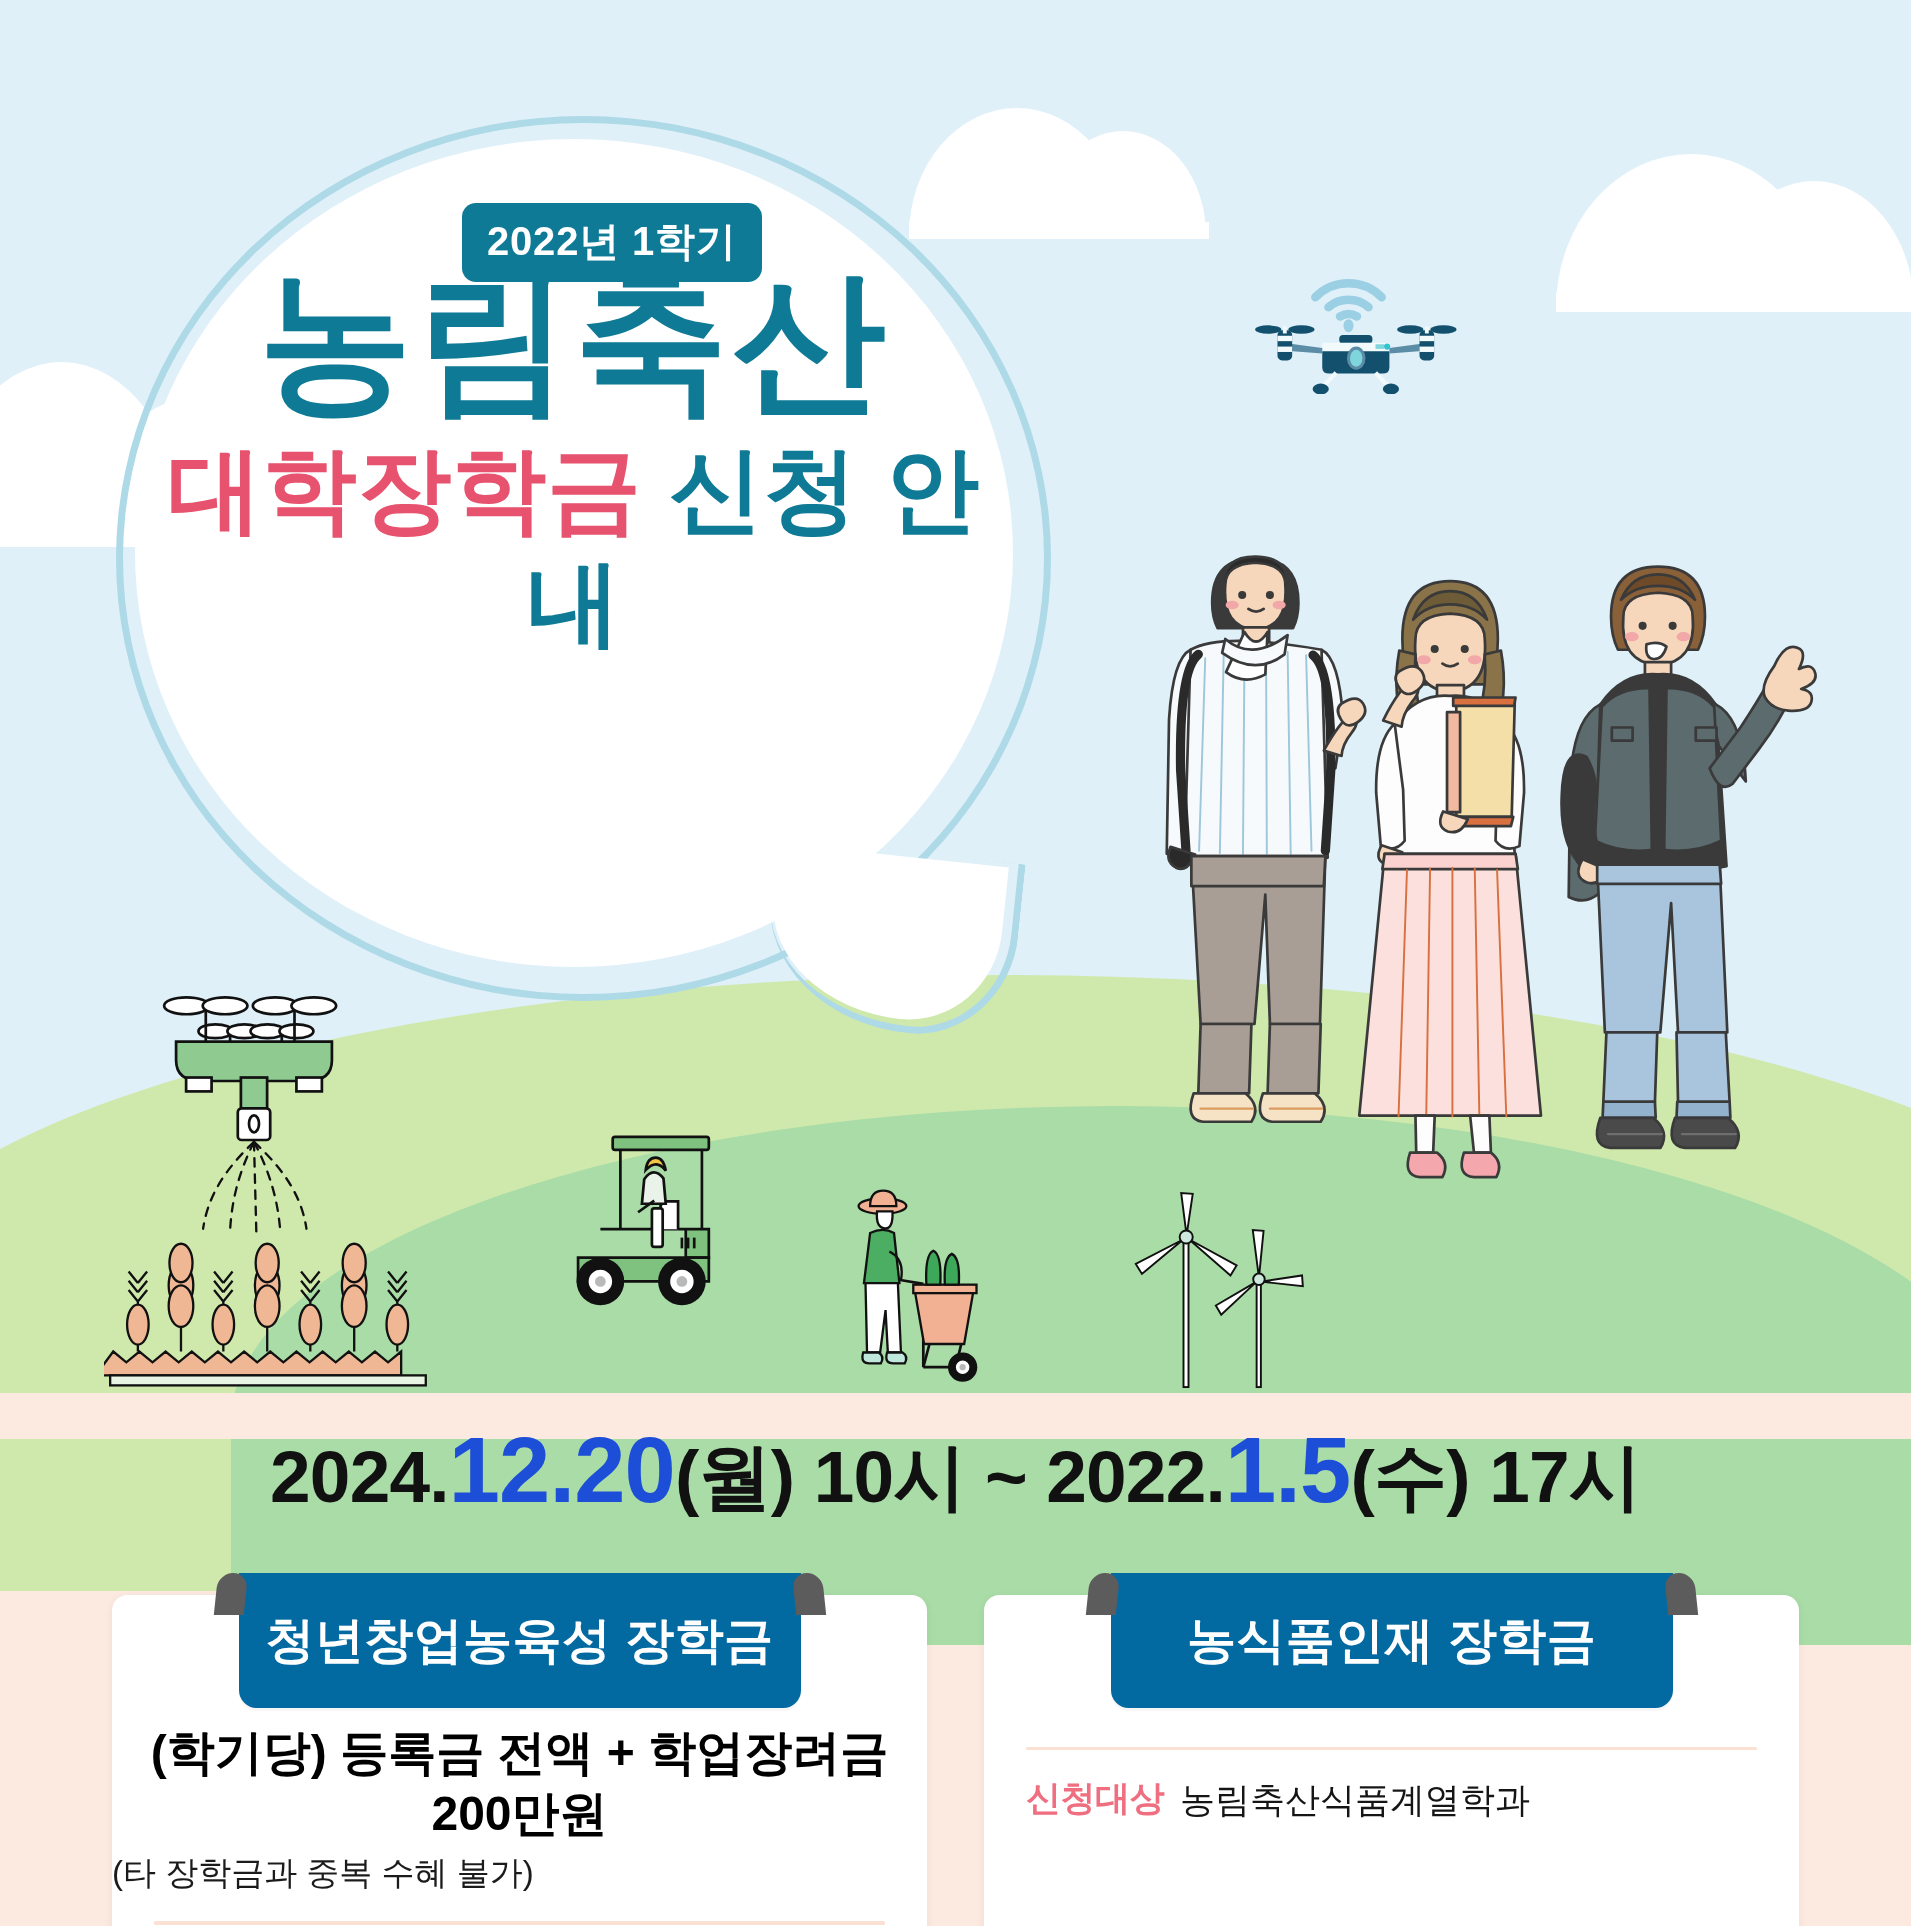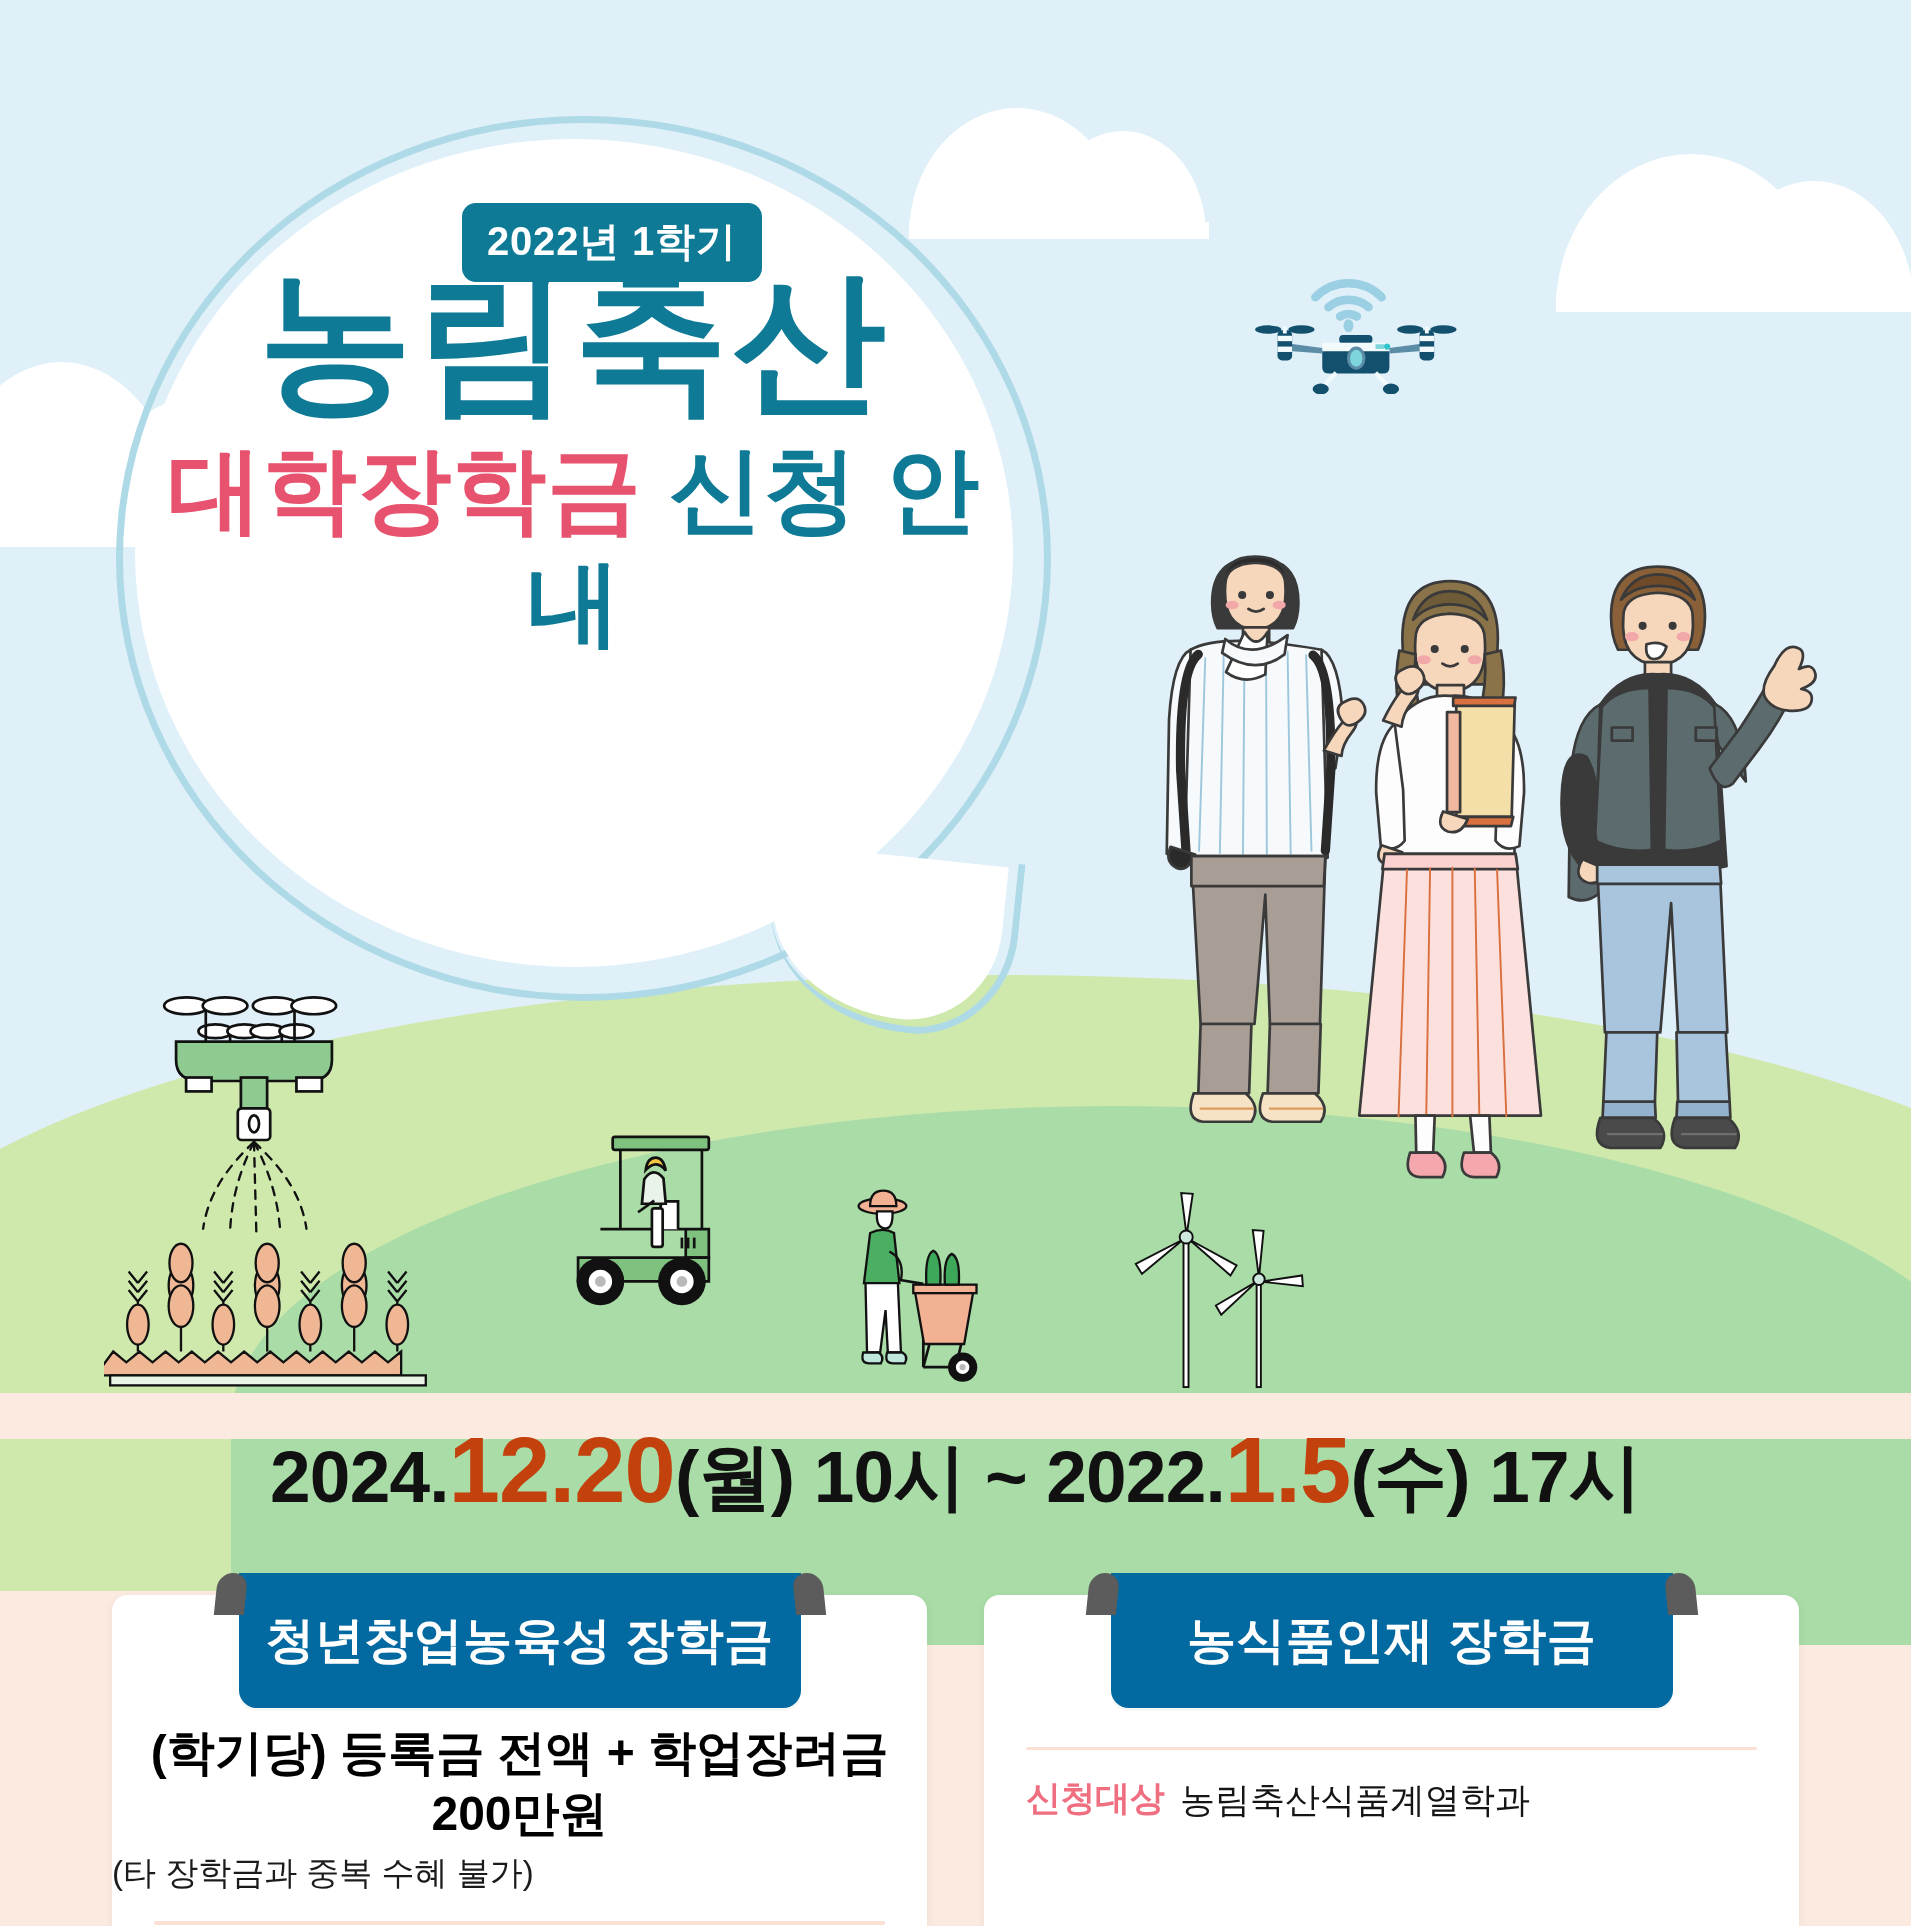--- a/index.html
+++ b/index.html
@@ -104,21 +104,21 @@
   .turbines{position:absolute;left:1125px;top:1190px;width:204px;height:204px;}
   
   .students{position:absolute;left:1129px;top:458px;width:720px;height:755px;}
 
   
   .dateline{
     position:absolute;left:0;top:1418px;width:1911px;text-align:center;
     font-size:73px;font-weight:bold;color:#111;letter-spacing:-0.8px;
     white-space:nowrap;
   }
-  .dateline .big{font-size:92px;color:#c2410c;}
+  .dateline .big{font-size:92px;color:#1d4ed8;}
   .dateline .seg{display:inline;}
 
   
   .cards{
     position:absolute;left:112px;top:1595px;width:1687px;height:624px;
     display:flex;justify-content:space-between;
   }
   .card{
     position:relative;
     width:815px;

